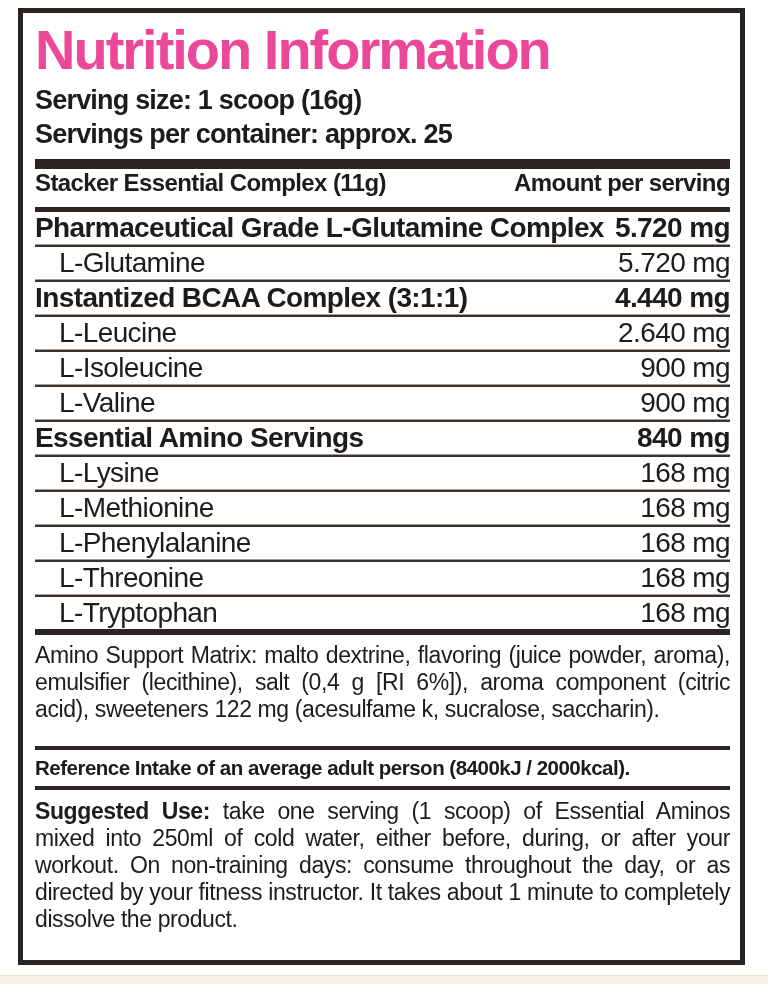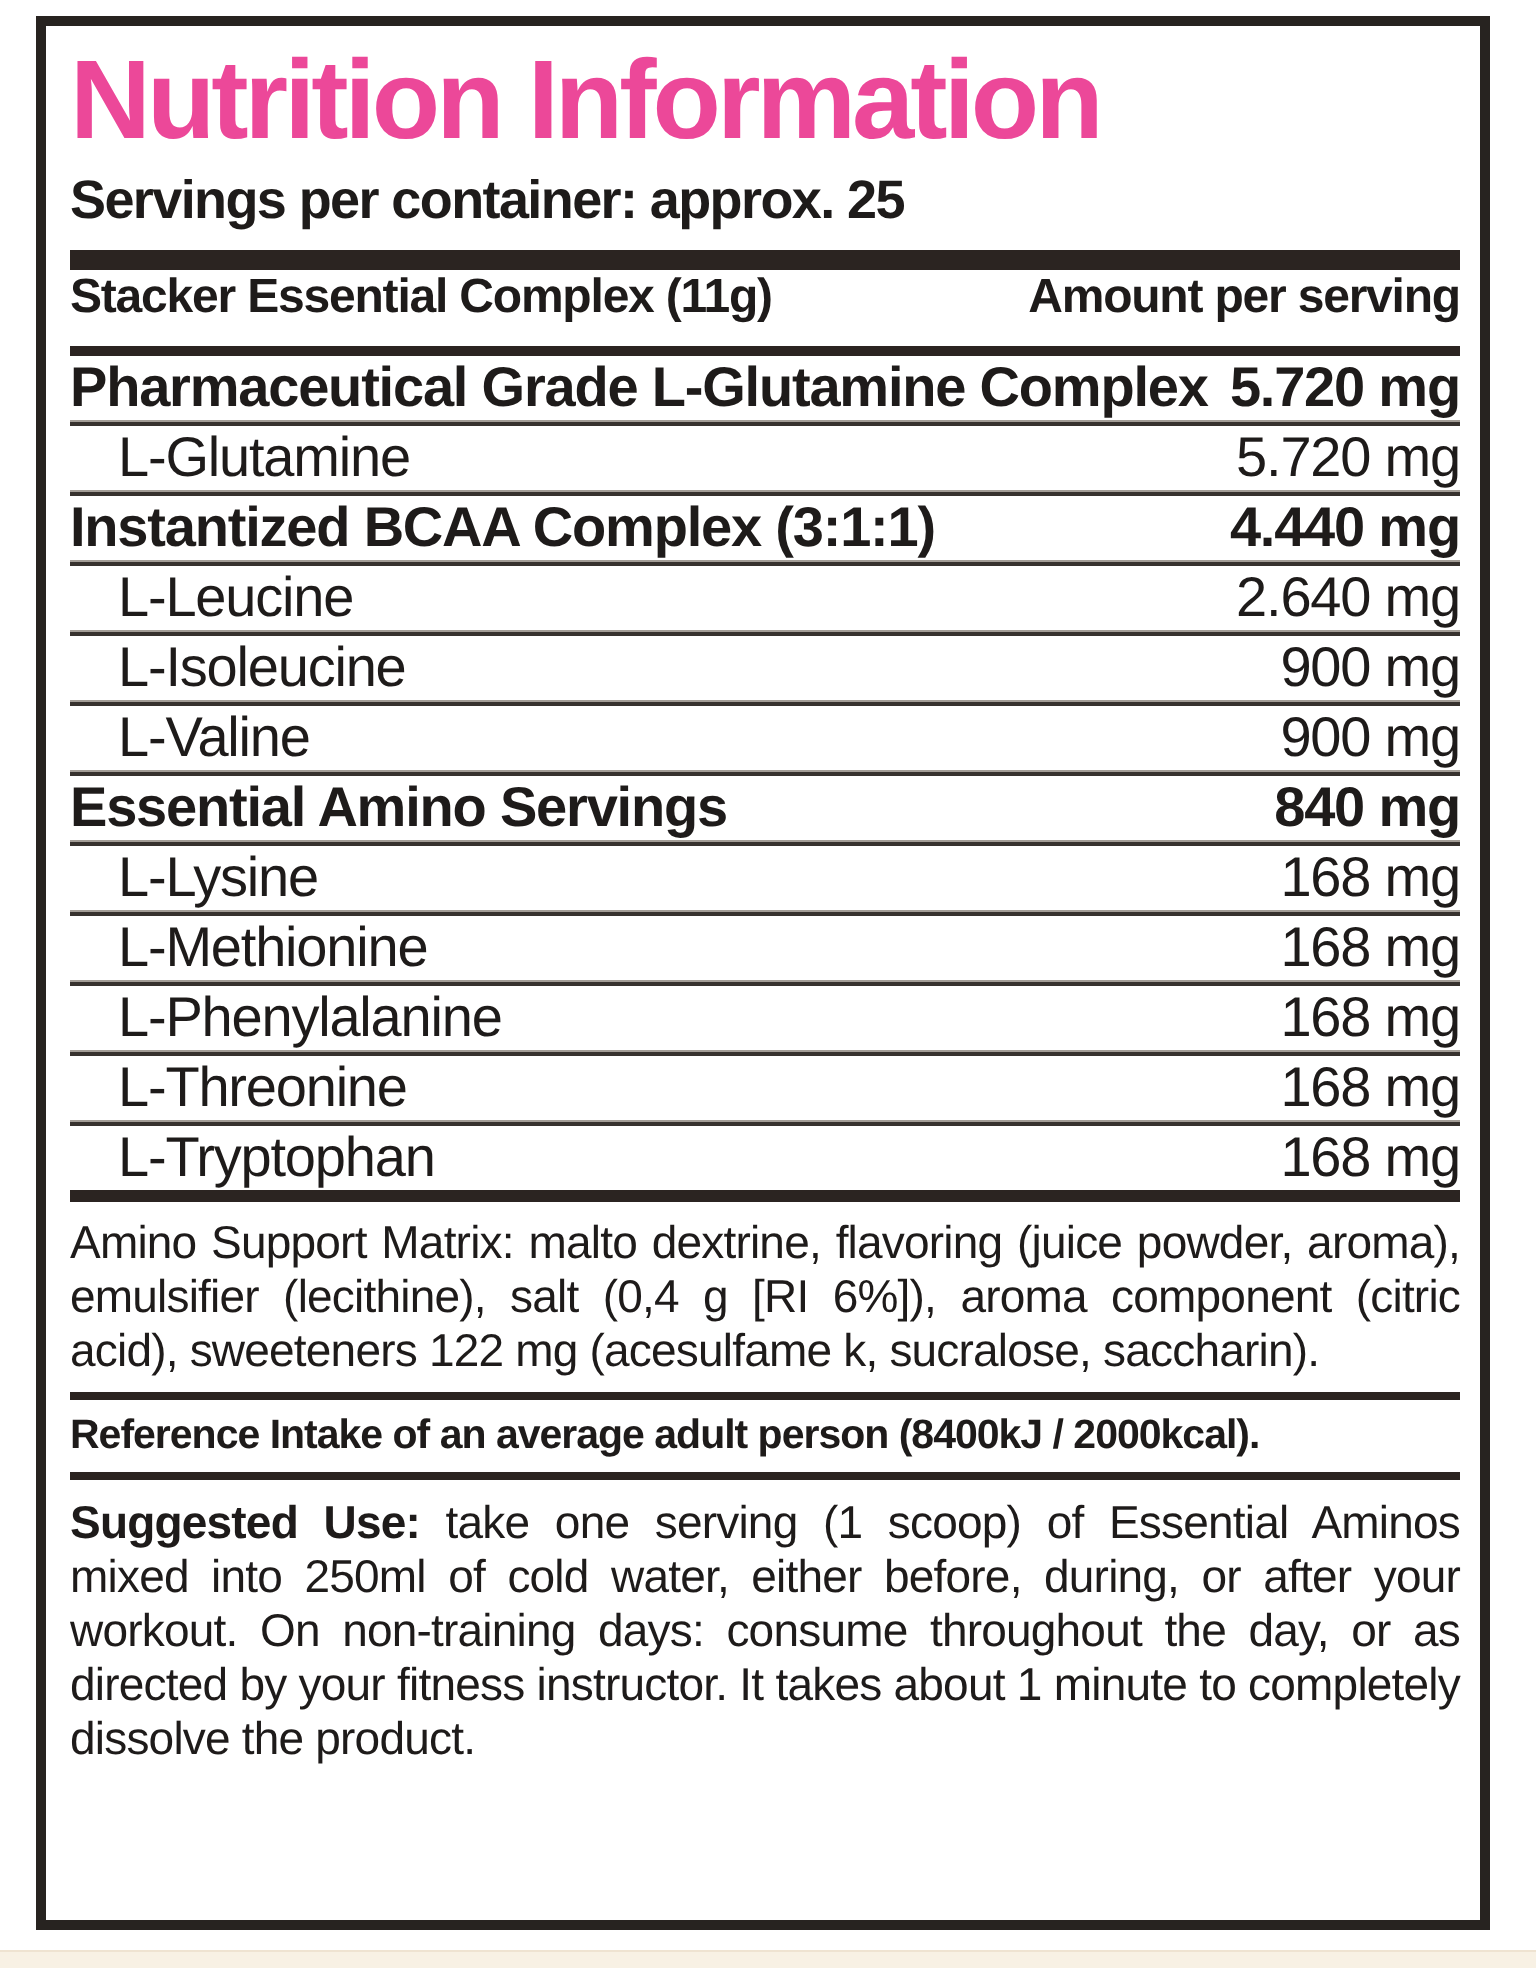--- a/index.html
+++ b/index.html
@@ -35,21 +35,21 @@
   .row {
     display:flex; justify-content:space-between; align-items:center;
     height:32px; font-size:28px; letter-spacing:-0.6px;
   }
   .row.bold { font-weight:bold; }
   .row.sub .cell-name { padding-left:24px; }
   .sep { height:1px; border-top:1px solid #a39d96; border-bottom:2px solid #37322e; }
 
   .para {
     font-size:23px; line-height:27px; text-align:justify; letter-spacing:-0.4px;
-    margin-top:7px; margin-bottom:7px;
+    margin-top:7px; margin-bottom:23px;
   }
   .ref-line {
     font-size:20.5px; font-weight:bold; letter-spacing:-0.5px; white-space:nowrap;
     height:36px; display:flex; align-items:center;
   }
   .para-sugg { margin-bottom:0; margin-top:8px; }
   .sugg-label { font-weight:bold; }
 
   .bottom-strip {
     position:absolute; left:0; right:0; bottom:0; height:9px;
@@ -57,20 +57,21 @@
   }
 </style>
 </head>
 <body>
 
 <div class="stage">
   <div class="label-box">
 
     <div class="title">Nutrition Information</div>
 
+    <div class="serving-line">Serving size: 1 scoop (16g)</div>
     <div class="serving-line">Servings per container: approx. 25</div>
 
     <div class="bar bar-10"></div>
 
     <div class="tbl-header">
       <span>Stacker Essential Complex (11g)</span>
       <span>Amount per serving</span>
     </div>
 
     <div class="bar bar-5"></div>

